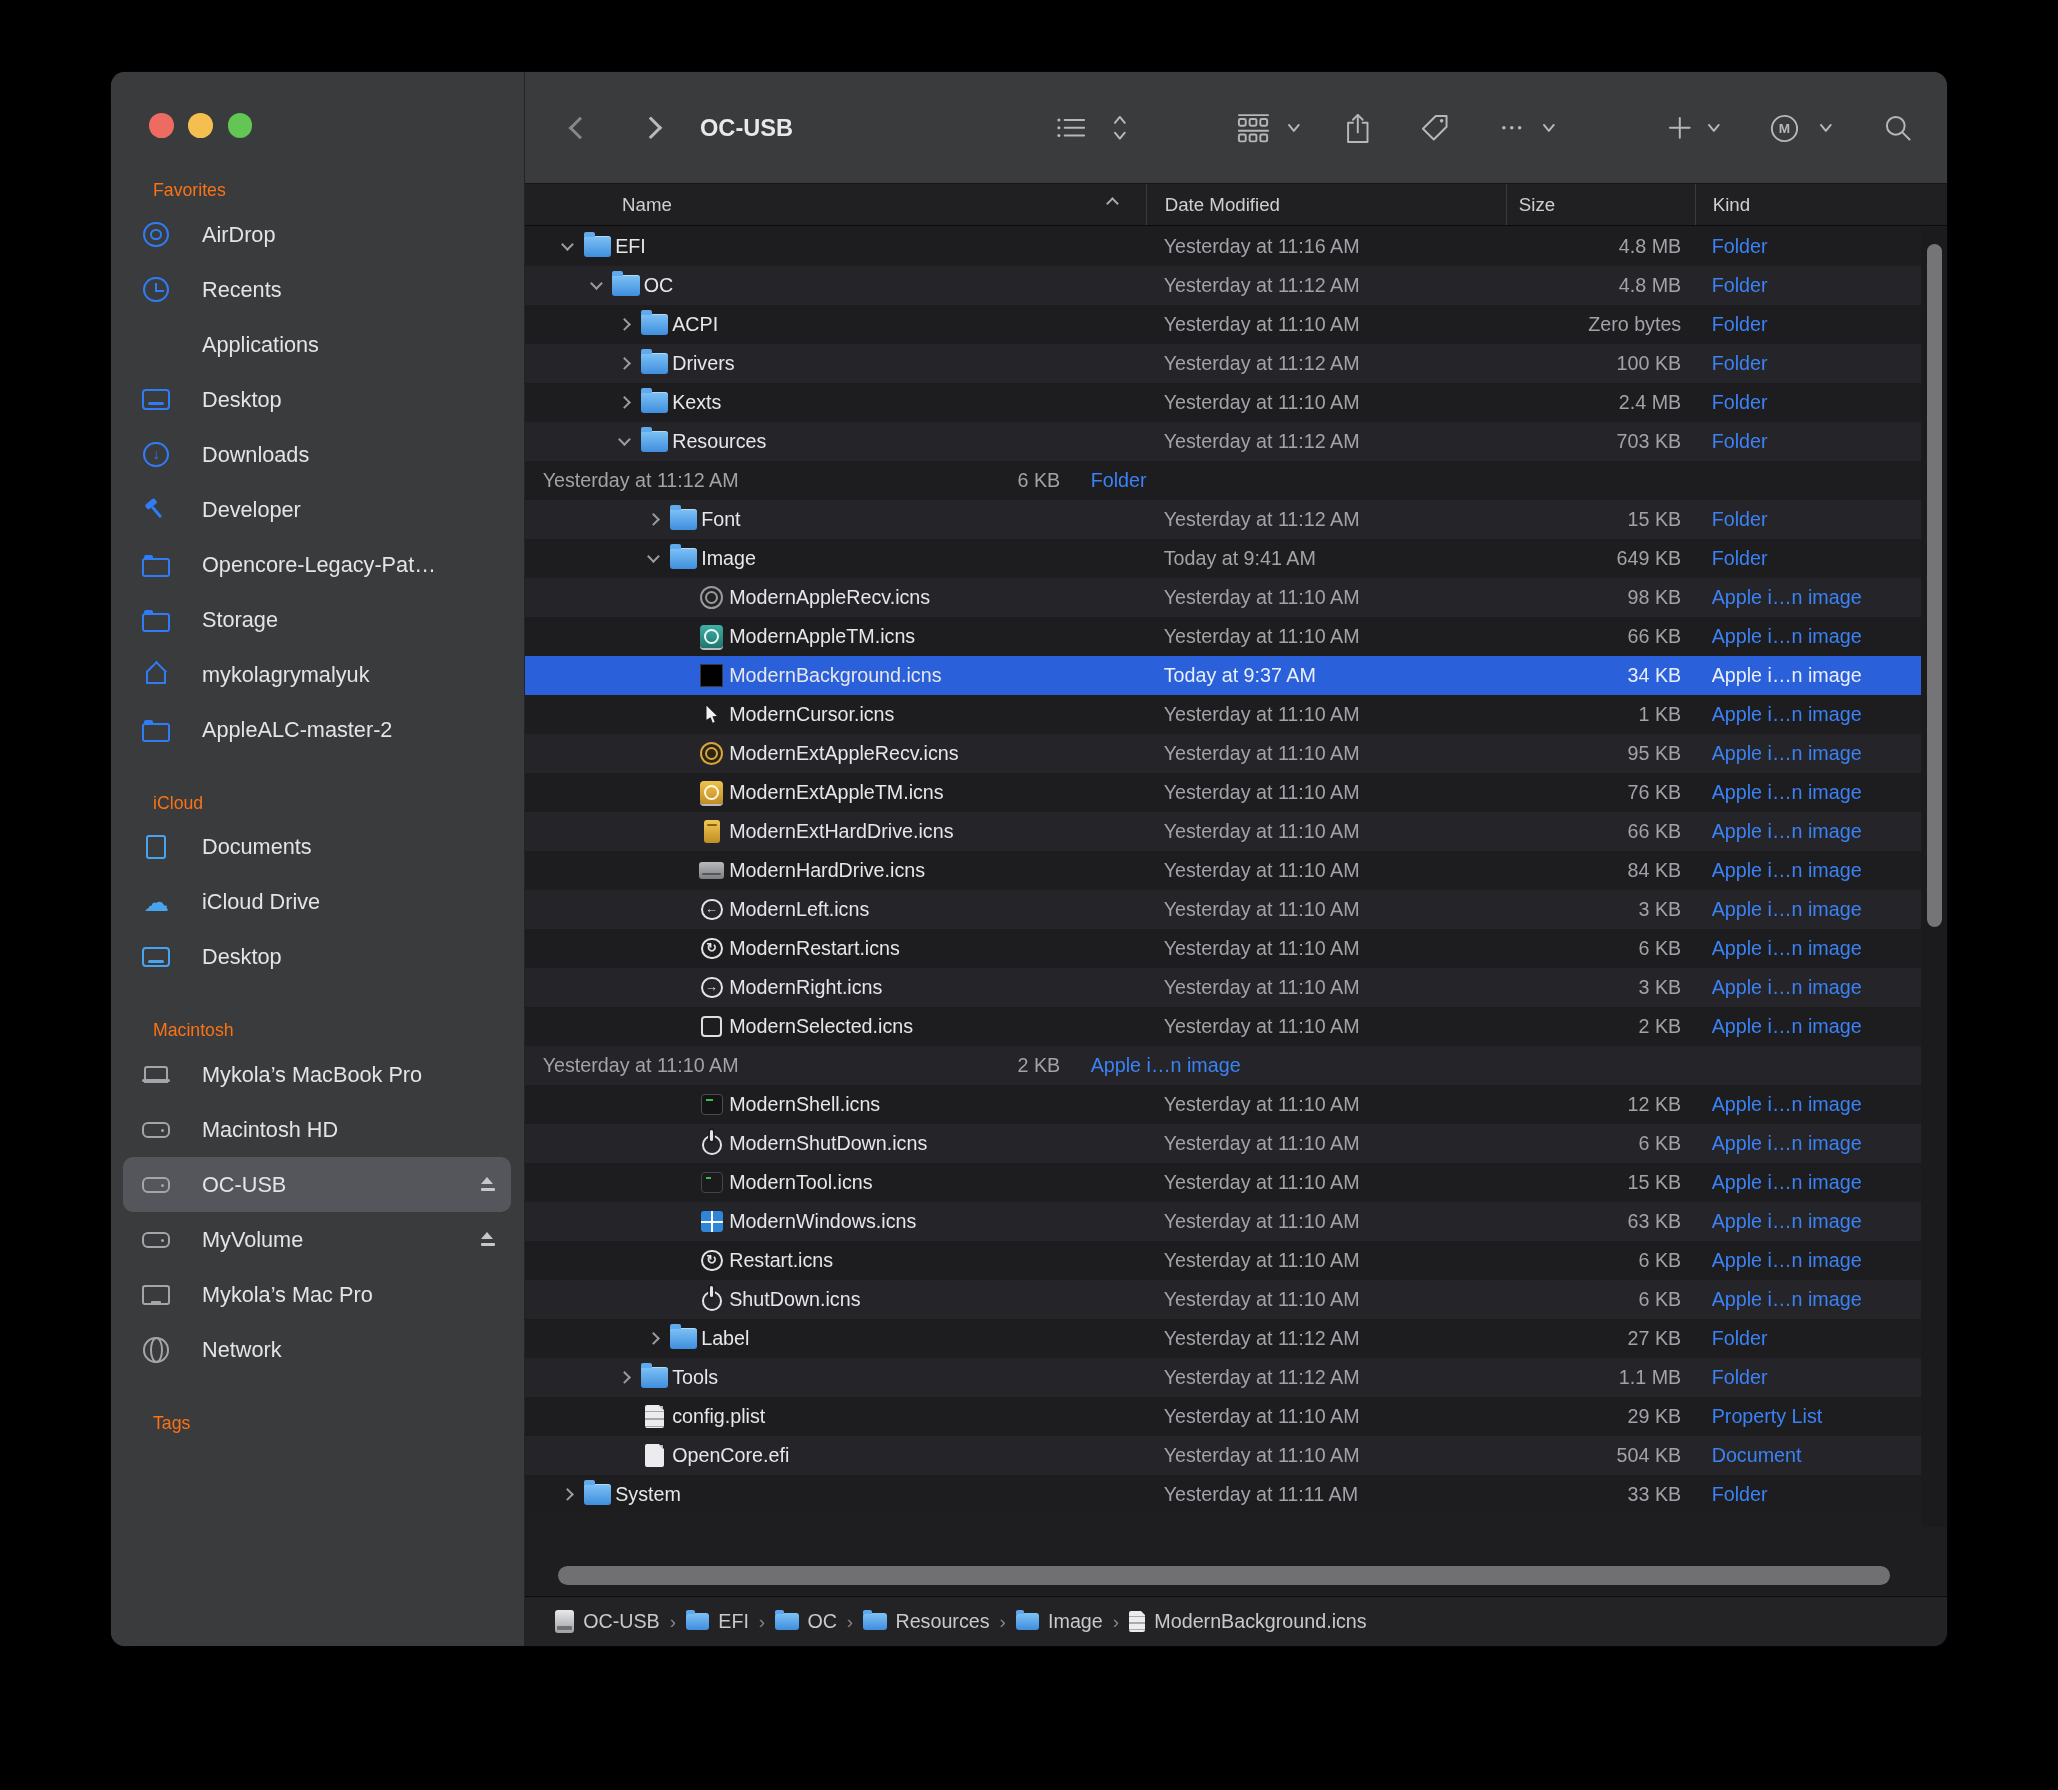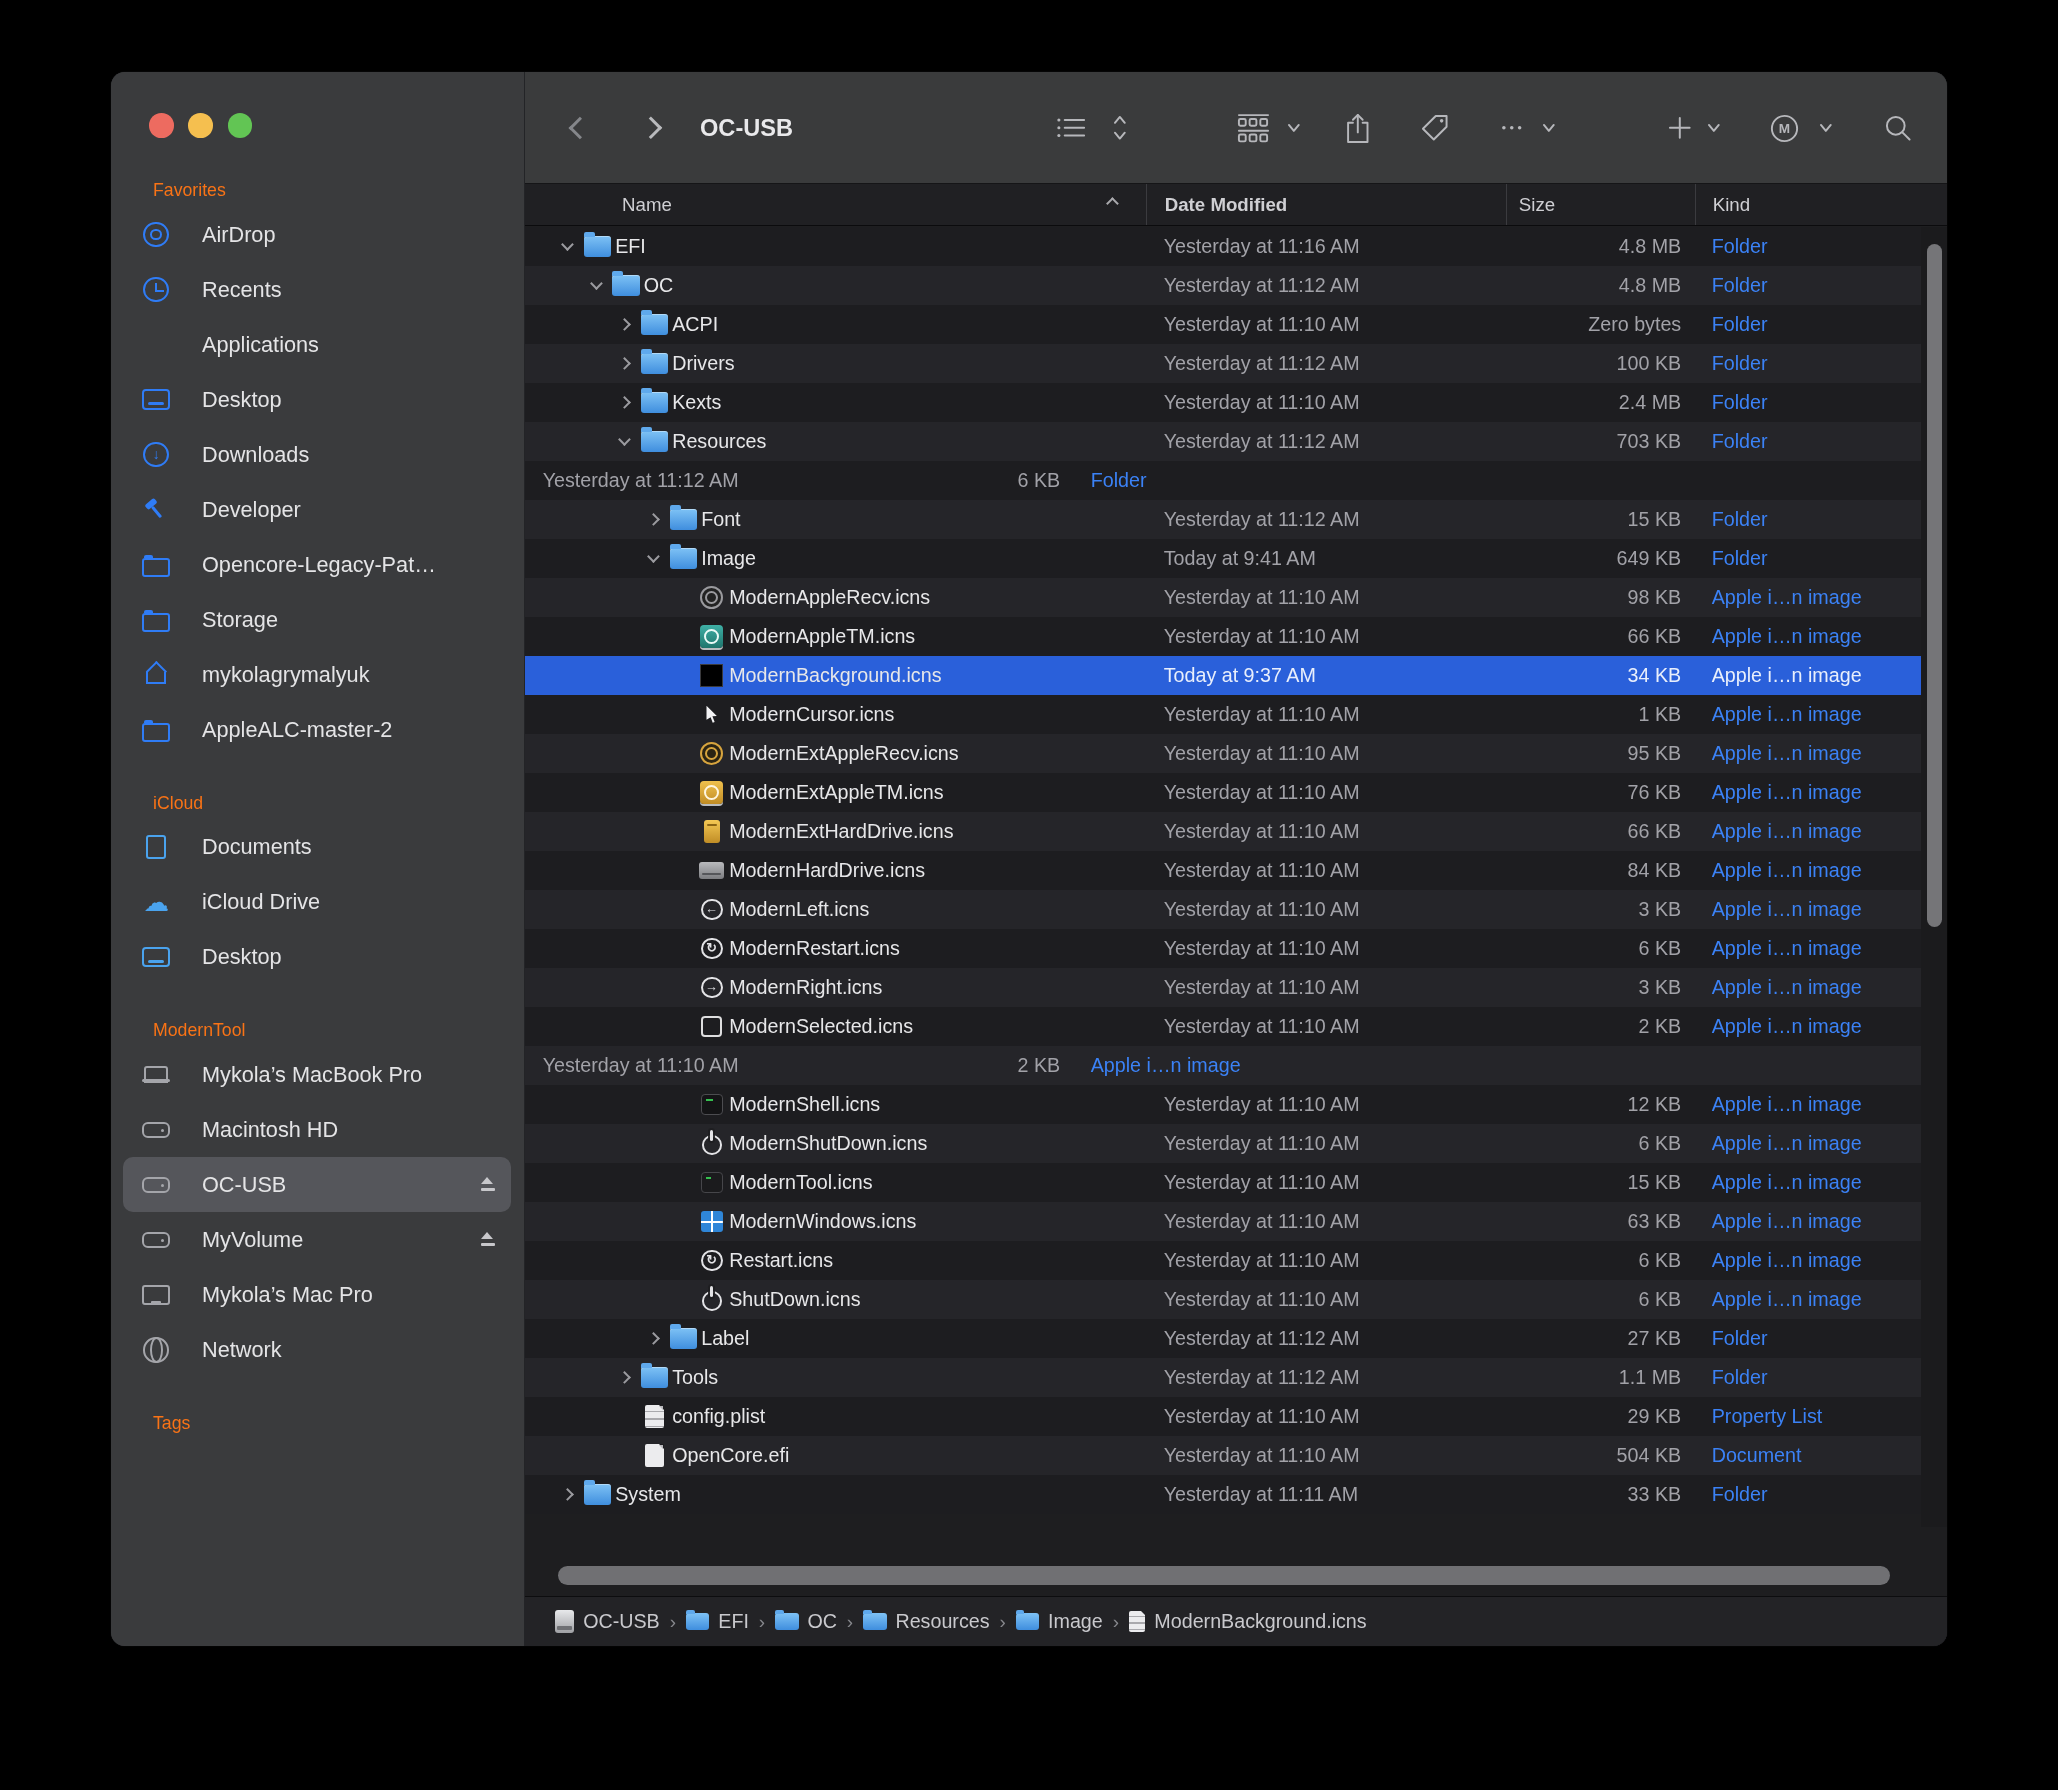--- a/index.html
+++ b/index.html
@@ -53,21 +53,21 @@
   .tb{position:absolute;top:0;height:112px;display:flex;align-items:center;color:#b6b7bb;}
   .chevnav{width:15.8px;height:15.8px;border-left:3px solid #9b9da1;border-bottom:3px solid #9b9da1;}
   .chevnav.back{transform:rotate(45deg);border-color:#85878b;}
   .chevnav.fwd{transform:rotate(-135deg);border-color:#b9babd;}
   #tb-title{font-size:23.6px;font-weight:700;color:#e9e9eb;}
   .tbsvg{stroke:#b6b7bb;fill:none;stroke-width:2;stroke-linecap:round;stroke-linejoin:round;}
   
   #lheader{position:absolute;left:0;right:0;top:112px;height:42px;background:#202023;border-bottom:1px solid #0b0b0d;display:flex;color:#cfcfd3;font-size:18.7px;}
   .hc{display:flex;align-items:center;position:relative;}
   .hc.name{width:621px;padding-left:97px;}
-  .hc.date{width:360px;padding-left:17.7px;font-weight:bold;}
+  .hc.date{width:360px;padding-left:17.7px;}
   .hc.size{width:189px;padding-left:11.8px;}
   .hc.kind{flex:1;padding-left:16.7px;}
   .hc.date,.hc.size,.hc.kind{border-left:1px solid #3b3b3f;}
   .sortcaret{position:absolute;left:583px;top:14.8px;width:8.9px;height:8.9px;border-left:2px solid #a9a9ad;border-top:2px solid #a9a9ad;transform:rotate(45deg);}
   
   #rows{position:absolute;left:0;top:155px;width:1397px;}
   .row{height:39px;display:flex;align-items:center;font-size:19.7px;color:#e7e7e9;}
   .row.odd{background:#252529;}
   .row.even{background:#1d1d20;}
   .row.sel{background:#2a60da;}
@@ -192,21 +192,21 @@
           <div class="side-item">
             <span class="si si-cloud"></span>
             <span class="lbl">iCloud Drive</span>
           </div>
           <div class="side-item">
             <span class="si si-desktop"></span>
             <span class="lbl">Desktop</span>
           </div>
         </div>
         <div class="side-sec sec2">
-          <div class="side-label">ModernTool</div>
+          <div class="side-label">Macintosh</div>
           <div class="side-item">
             <span class="si si-laptop"></span>
             <span class="lbl">Mykola’s MacBook Pro</span>
           </div>
           <div class="side-item">
             <span class="si si-hdd"></span>
             <span class="lbl">Macintosh HD</span>
           </div>
           <div class="side-item sel">
             <span class="si si-hdd"></span>

